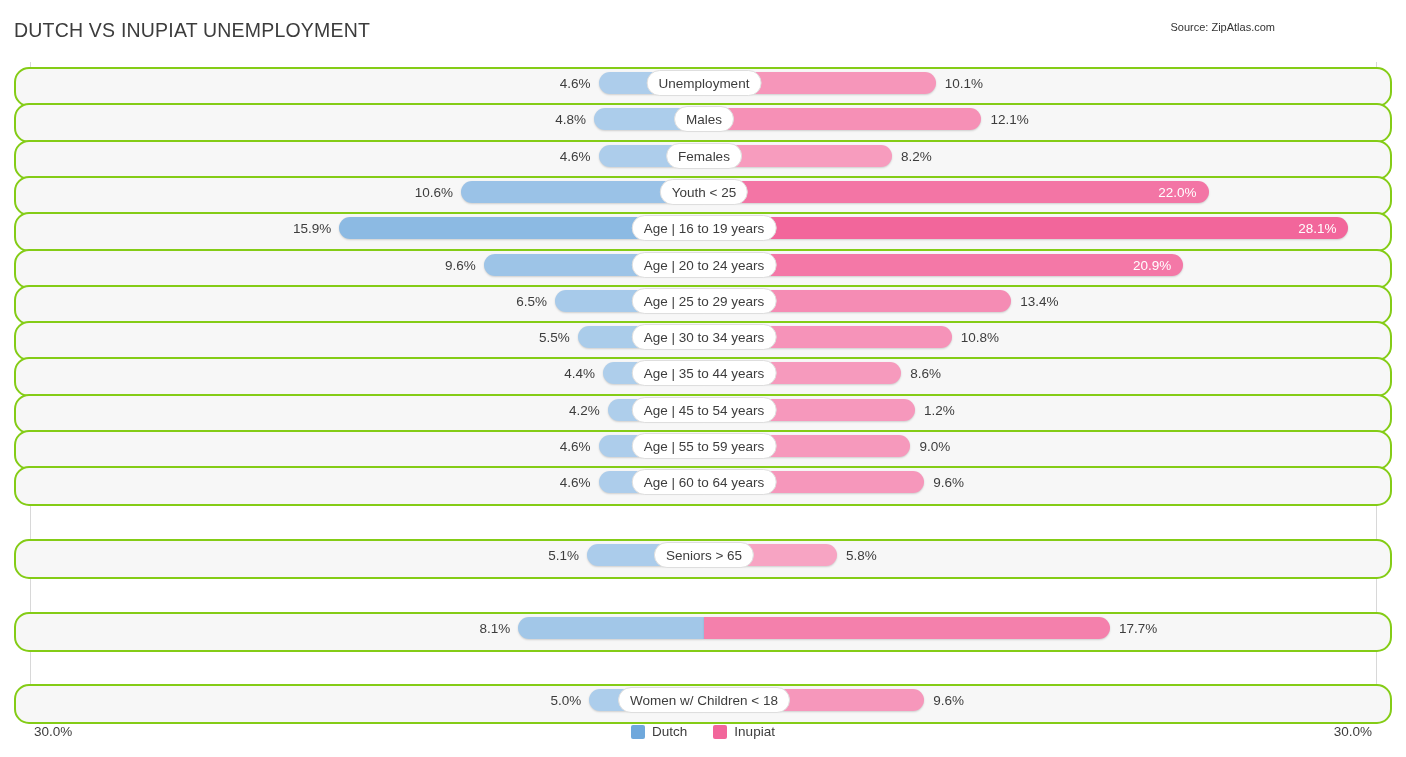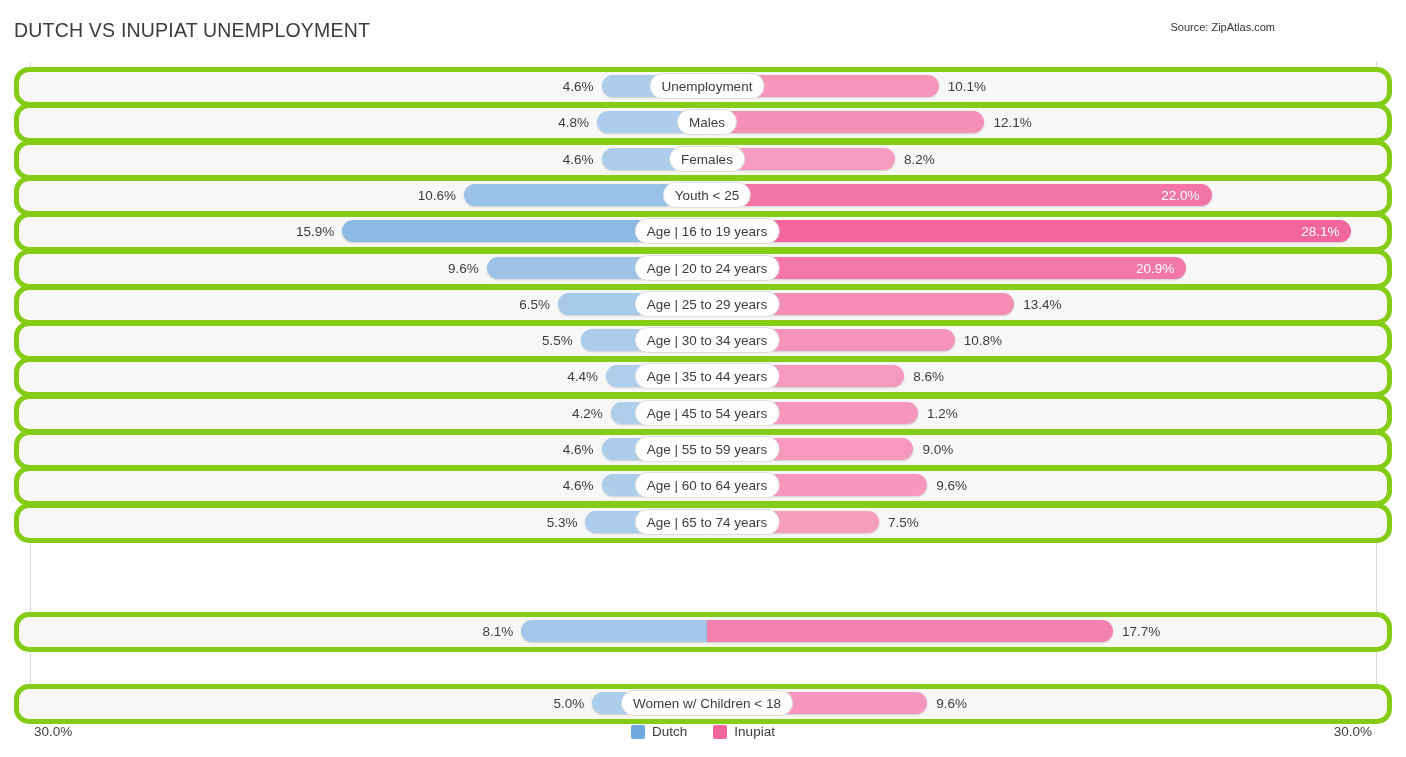--- a/index.html
+++ b/index.html
@@ -58,21 +58,21 @@
   #axis-left  { left: 30px; }
   #axis-right { left: 1376px; }
 
   .row {
     position: absolute;
     left: 14px;
     width: 1378px;
     height: 40px;
     box-sizing: border-box;
     background: #f7f7f7;
-    border: 5px solid #84cc16;
+    border: 2px solid #84cc16;
     border-radius: 15px;
   }
 
   .bar {
     position: absolute;
     top: 3px;
     height: 22px;
     border-radius: 11px;
     box-shadow: 0 1px 2px rgba(0,0,0,0.17);
   }
@@ -246,26 +246,26 @@
       <div class="val outside-right" style="left: 903.4px; width: 90px;">9.0%</div>
       <div class="center-pill" style="left: 688px;">Age | 55 to 59 years</div>
     </div>
     <div class="row" style="top: 404.3px;">
       <div class="bar left" style="left: 582.507px; width: 105.493px; background: rgb(173, 205, 235);"></div>
       <div class="val outside-left" style="left: 486.507px; width: 88px;">4.6%</div>
       <div class="bar right" style="left: 688px; width: 220.16px; background: rgb(246, 151, 187);"></div>
       <div class="val outside-right" style="left: 917.16px; width: 90px;">9.6%</div>
       <div class="center-pill" style="left: 688px;">Age | 60 to 64 years</div>
     </div>
-    <div class="row" style="top: 440.6px;">
-      <div class="bar left" style="left: 566.453px; width: 121.547px; background: rgb(171, 204, 234);"></div>
-      <div class="val outside-left" style="left: 470.453px; width: 88px;">5.3%</div>
-      <div class="bar right" style="left: 688px; width: 172px; background: rgb(247, 158, 191);"></div>
-      <div class="val outside-right" style="left: 869px; width: 90px;">7.5%</div>
-      <div class="center-pill" style="left: 688px;">Age | 65 to 74 years</div>
+    <div class="row" style="top: 476.9px;">
+      <div class="bar left" style="left: 571.04px; width: 116.96px; background: rgb(171, 204, 235);"></div>
+      <div class="val outside-left" style="left: 475.04px; width: 88px;">5.1%</div>
+      <div class="bar right" style="left: 688px; width: 133.013px; background: rgb(247, 164, 195);"></div>
+      <div class="val outside-right" style="left: 830.013px; width: 90px;">5.8%</div>
+      <div class="center-pill" style="left: 688px;">Seniors &gt; 65</div>
     </div>
     <div class="row" style="top: 549.5px;">
       <div class="bar left" style="left: 502.24px; width: 185.76px; background: rgb(162, 199, 232);"></div>
       <div class="val outside-left" style="left: 406.24px; width: 88px;">8.1%</div>
       <div class="bar right" style="left: 688px; width: 405.92px; background: rgb(244, 128, 172);"></div>
       <div class="val outside-right" style="left: 1102.92px; width: 90px;">17.7%</div>
     </div>
     <div class="row" style="top: 622.1px;">
       <div class="bar left" style="left: 573.333px; width: 114.667px; background: rgb(172, 205, 235);"></div>
       <div class="val outside-left" style="left: 477.333px; width: 88px;">5.0%</div>

